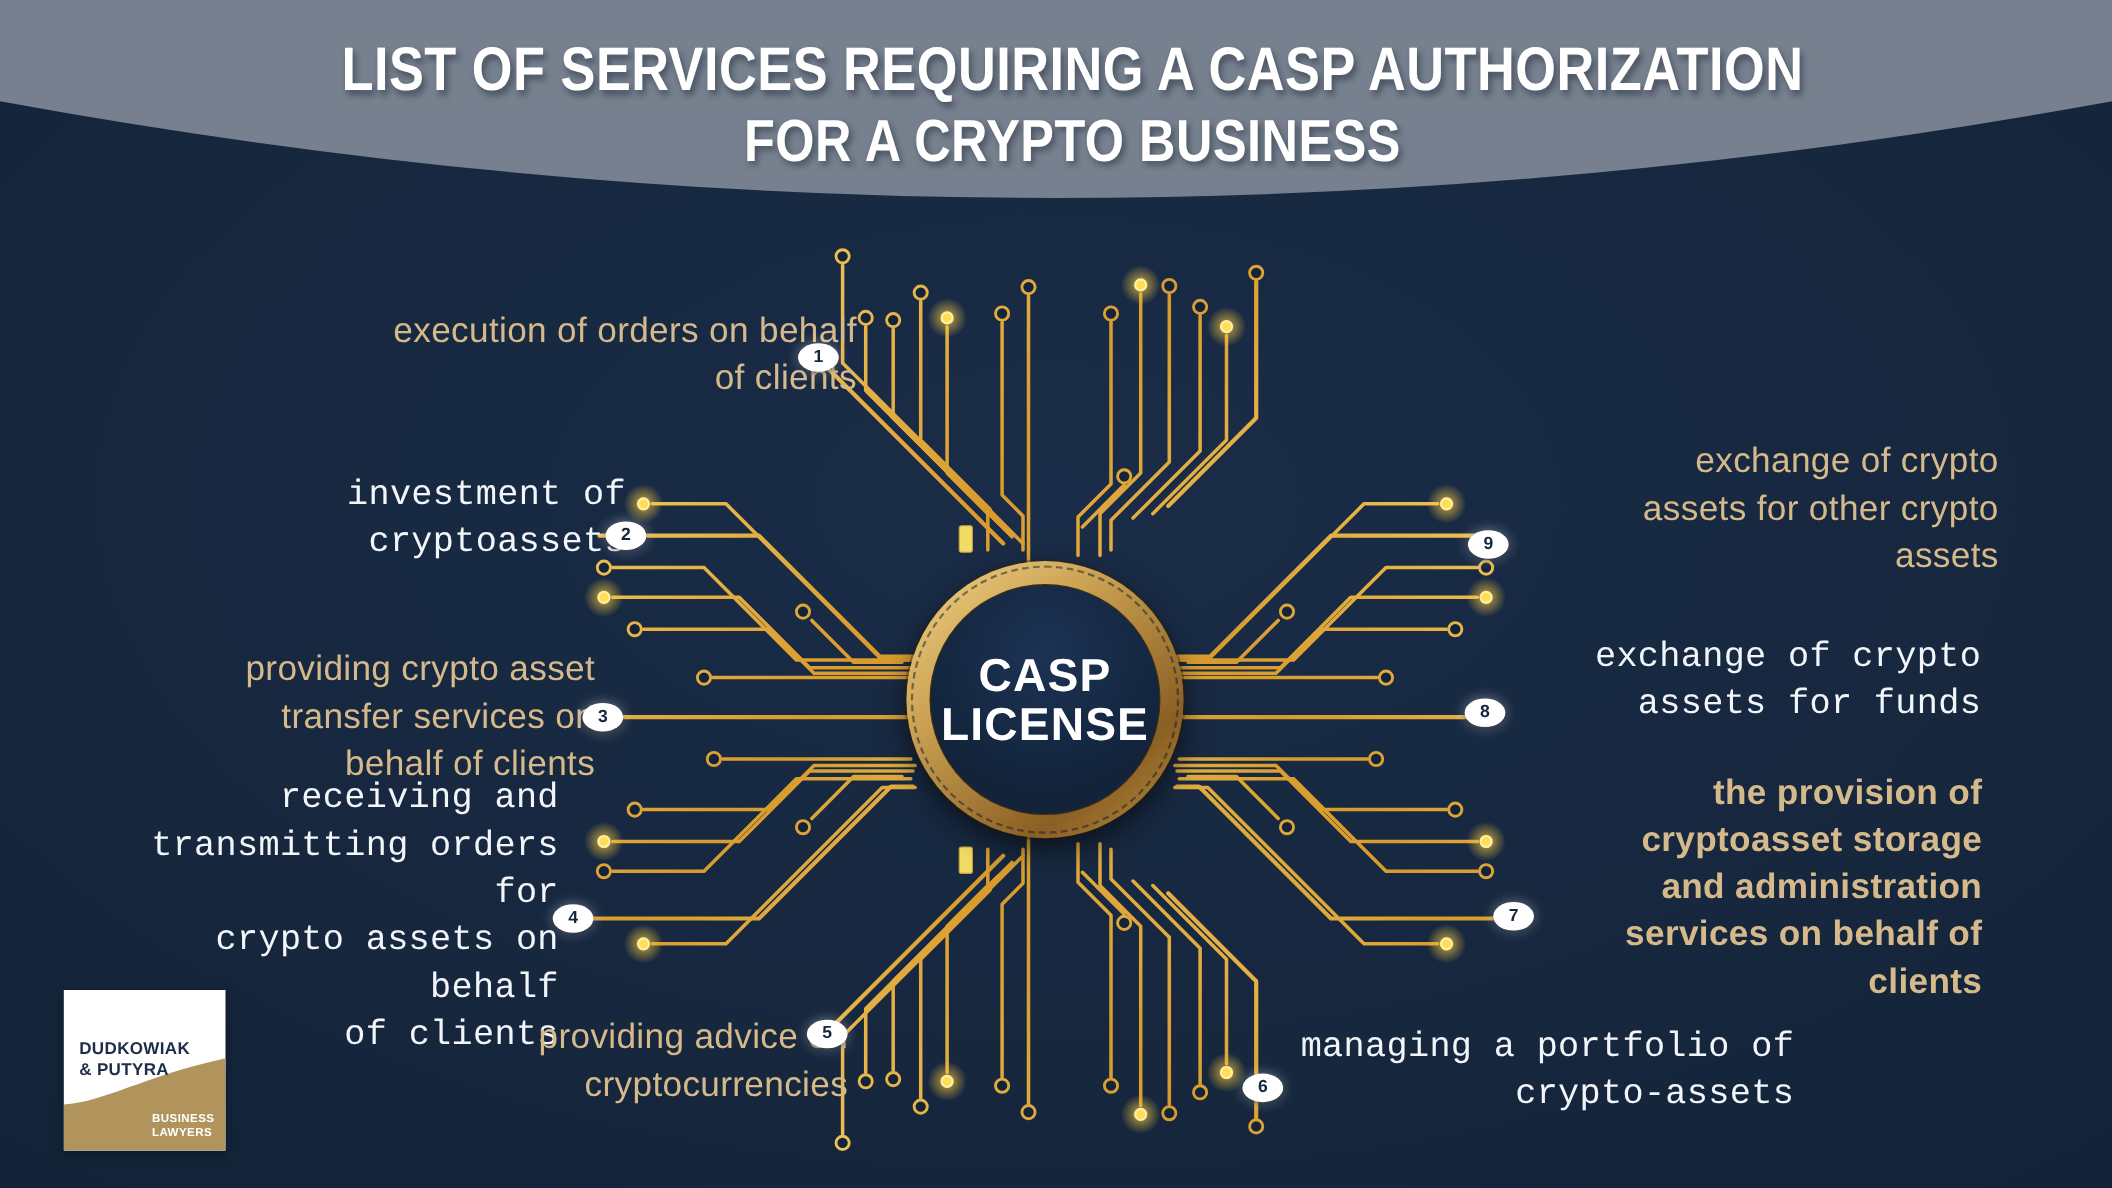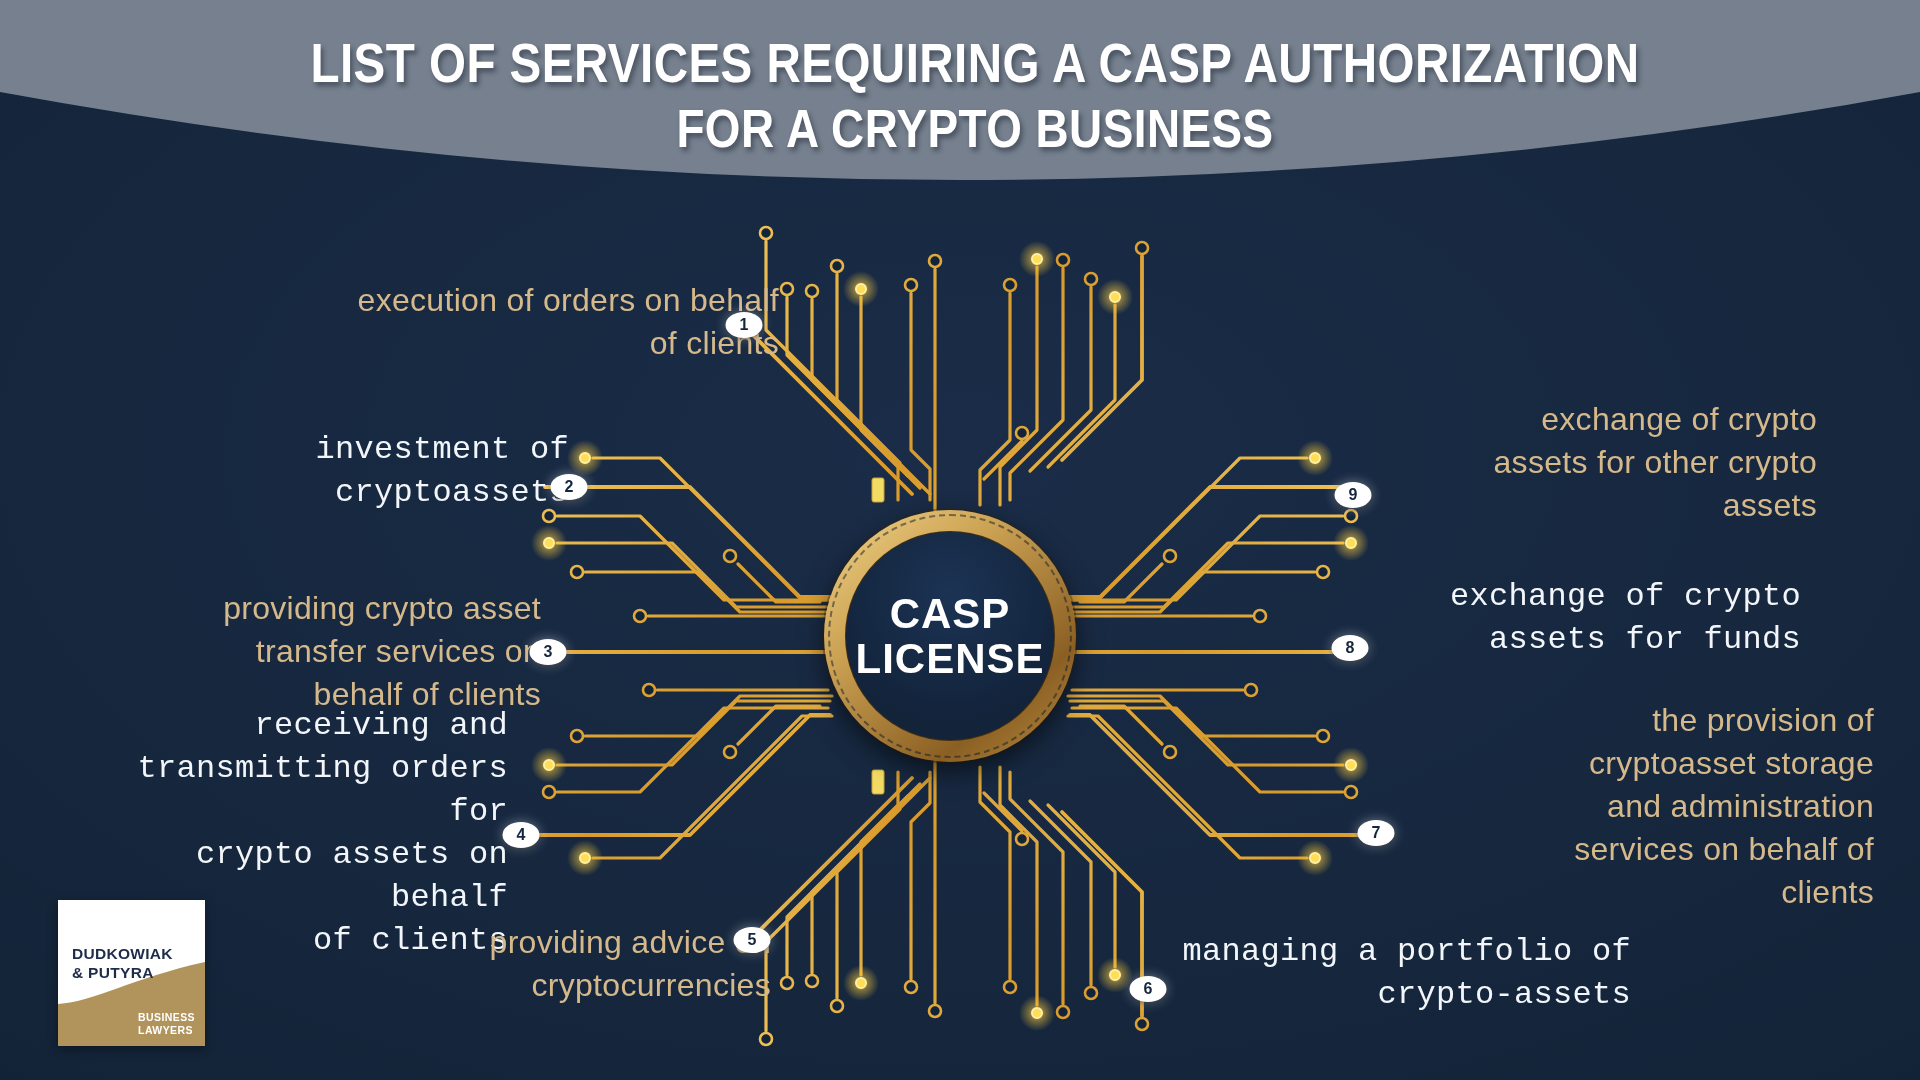--- a/index.html
+++ b/index.html
@@ -37,21 +37,21 @@
   .label{position:absolute;transform:translate(-50%,-50%);text-align:right;
     white-space:pre-line;font-size:32px;line-height:43px;letter-spacing:.3px;}
   .label.gold{color:#d6b98b;}
   .label.white{color:#f2f6fa;font-family:Liberation Mono, monospace;}
   .lbl1{left:509px;top:322px;width:540px;}
   .lbl2{left:359px;top:471px;width:420px;}
   .lbl3{left:331px;top:651px;width:420px;}
   .lbl4{left:288px;top:833px;width:440px;}
   .lbl5{left:561px;top:964px;width:420px;}
   .lbl6{left:1396px;top:973px;width:470px;}
-  .lbl7{left:1664px;top:806px;width:420px;}
+  .lbl7{left:1592px;top:806px;width:420px;font-weight:bold;}
   .lbl8{left:1591px;top:618px;width:420px;}
   .lbl9{left:1592px;top:462px;width:450px;}
   
   .badge{position:absolute;transform:translate(-50%,-50%);width:37px;height:26px;border-radius:50%;
     background:#ffffff;color:#15273f;font-weight:bold;font-size:16px;
     display:flex;align-items:center;justify-content:center;
     box-shadow:0 0 12px rgba(255,255,255,.4), 0 2px 4px rgba(0,0,0,.45);}
   .b1{left:744px;top:325px;} .b2{left:569px;top:487px;} .b3{left:548px;top:652px;}
   .b4{left:521px;top:835px;} .b5{left:752px;top:940px;} .b6{left:1148px;top:989px;}
   .b7{left:1376px;top:833px;} .b8{left:1350px;top:648px;} .b9{left:1353px;top:495px;}

